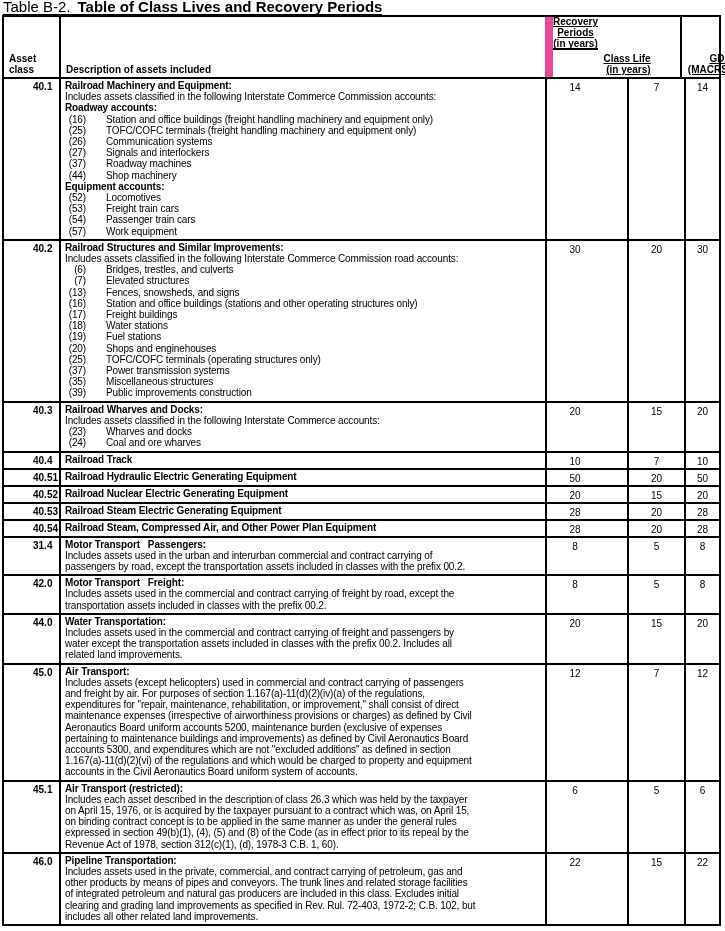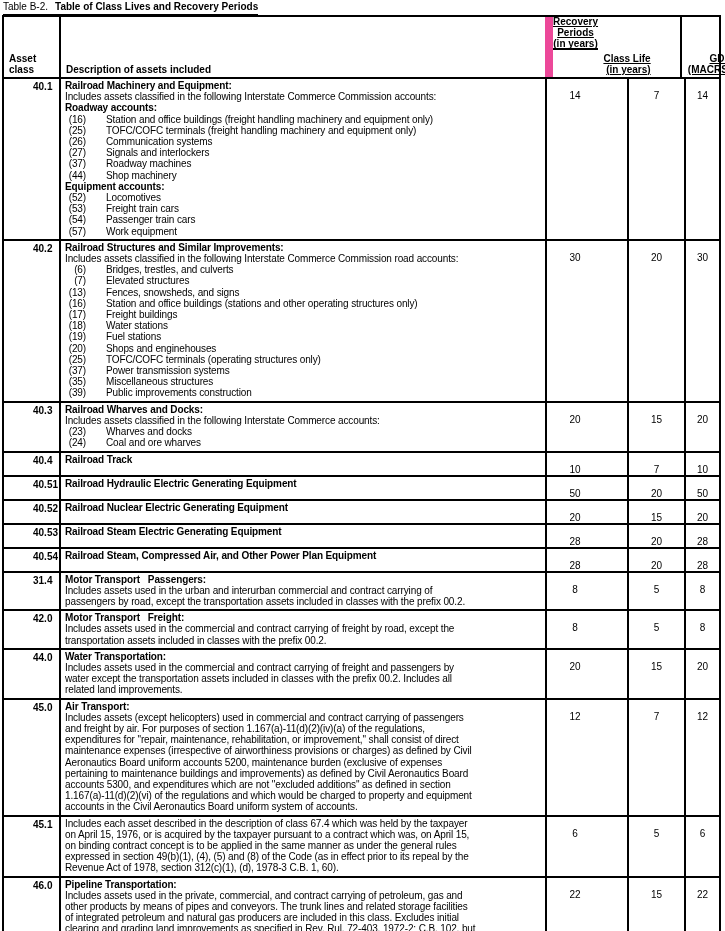--- a/index.html
+++ b/index.html
@@ -1,19 +1,19 @@
 <!DOCTYPE html>
 <html><head>
 <meta charset="utf-8">
 <style>
   html,body{margin:0;padding:0;background:#fff;}
   body{width:725px;height:931px;position:relative;overflow:hidden;
        font-family:"Liberation Sans",sans-serif;color:#000;font-size:10px;}
   .title{position:absolute;left:3px;top:0;padding-bottom:1px;border-bottom:2px solid #000;
-         font-size:10px;line-height:13px;}
+         font-size:15px;line-height:13px;}
   .title .prefix{font-weight:normal;margin-right:7px;}
   .title .main{font-weight:bold;}
   .tbl{position:absolute;left:2px;top:15px;width:719px;border:2px solid #000;box-sizing:border-box;}
   .cell{box-sizing:border-box;flex:none;}
   .c-asset{width:55px;}
   .c-desc{width:486px;}
   .c-life{width:58px;}
   .c-gds{width:57px;margin-left:24px;}
   .c-ads{flex:1;}
   .hdr{display:flex;height:60px;}
@@ -29,21 +29,21 @@
   .pre{white-space:pre-line;}
   .trow{display:flex;border-top:2px solid #000;min-height:15px;}
   .trow .cell + .cell{border-left:2px solid #000;}
   .c-asset.body{font-weight:bold;padding:2px 0 0 29px;}
   .c-desc.body{padding:1px 2px 2px 4px;}
   .line{line-height:11.2px;white-space:pre-wrap;letter-spacing:-0.12px;}
   .line.b{font-weight:bold;}
   .line.item{display:flex;}
   .num{width:21px;text-align:right;flex:none;}
   .itext{padding-left:20px;}
-  .ncol{text-align:center;padding-top:11px;}
+  .ncol{text-align:center;padding-top:3px;}
 </style>
 </head>
 <body>
 
 <div class="title">
   <span class="prefix">Table B-2.</span><span class="main">Table of Class Lives and Recovery Periods</span>
 </div>
 
 <div class="tbl">
   <div class="hdr">
@@ -224,21 +224,22 @@
           <div class="line">1.167(a)-11(d)(2)(vi) of the regulations and which would be charged to property and equipment</div>
           <div class="line">accounts in the Civil Aeronautics Board uniform system of accounts.</div>
         </div>
         <div class="cell ncol c-life">12</div>
         <div class="cell ncol c-gds">7</div>
         <div class="cell ncol c-ads">12</div>
       </div>
       <div class="trow">
         <div class="cell c-asset body">45.1</div>
         <div class="cell c-desc body">
-          <div class="line">Includes each asset described in the description of class 67.4 which was held by the taxpayer</div>
+          <div class="line b">Air Transport (restricted):</div>
+          <div class="line">Includes each asset described in the description of class 26.3 which was held by the taxpayer</div>
           <div class="line">on April 15, 1976, or is acquired by the taxpayer pursuant to a contract which was, on April 15,</div>
           <div class="line">on binding contract concept is to be applied in the same manner as under the general rules</div>
           <div class="line">expressed in section 49(b)(1), (4), (5) and (8) of the Code (as in effect prior to its repeal by the</div>
           <div class="line">Revenue Act of 1978, section 312(c)(1), (d), 1978-3 C.B. 1, 60).</div>
         </div>
         <div class="cell ncol c-life">6</div>
         <div class="cell ncol c-gds">5</div>
         <div class="cell ncol c-ads">6</div>
       </div>
       <div class="trow">

